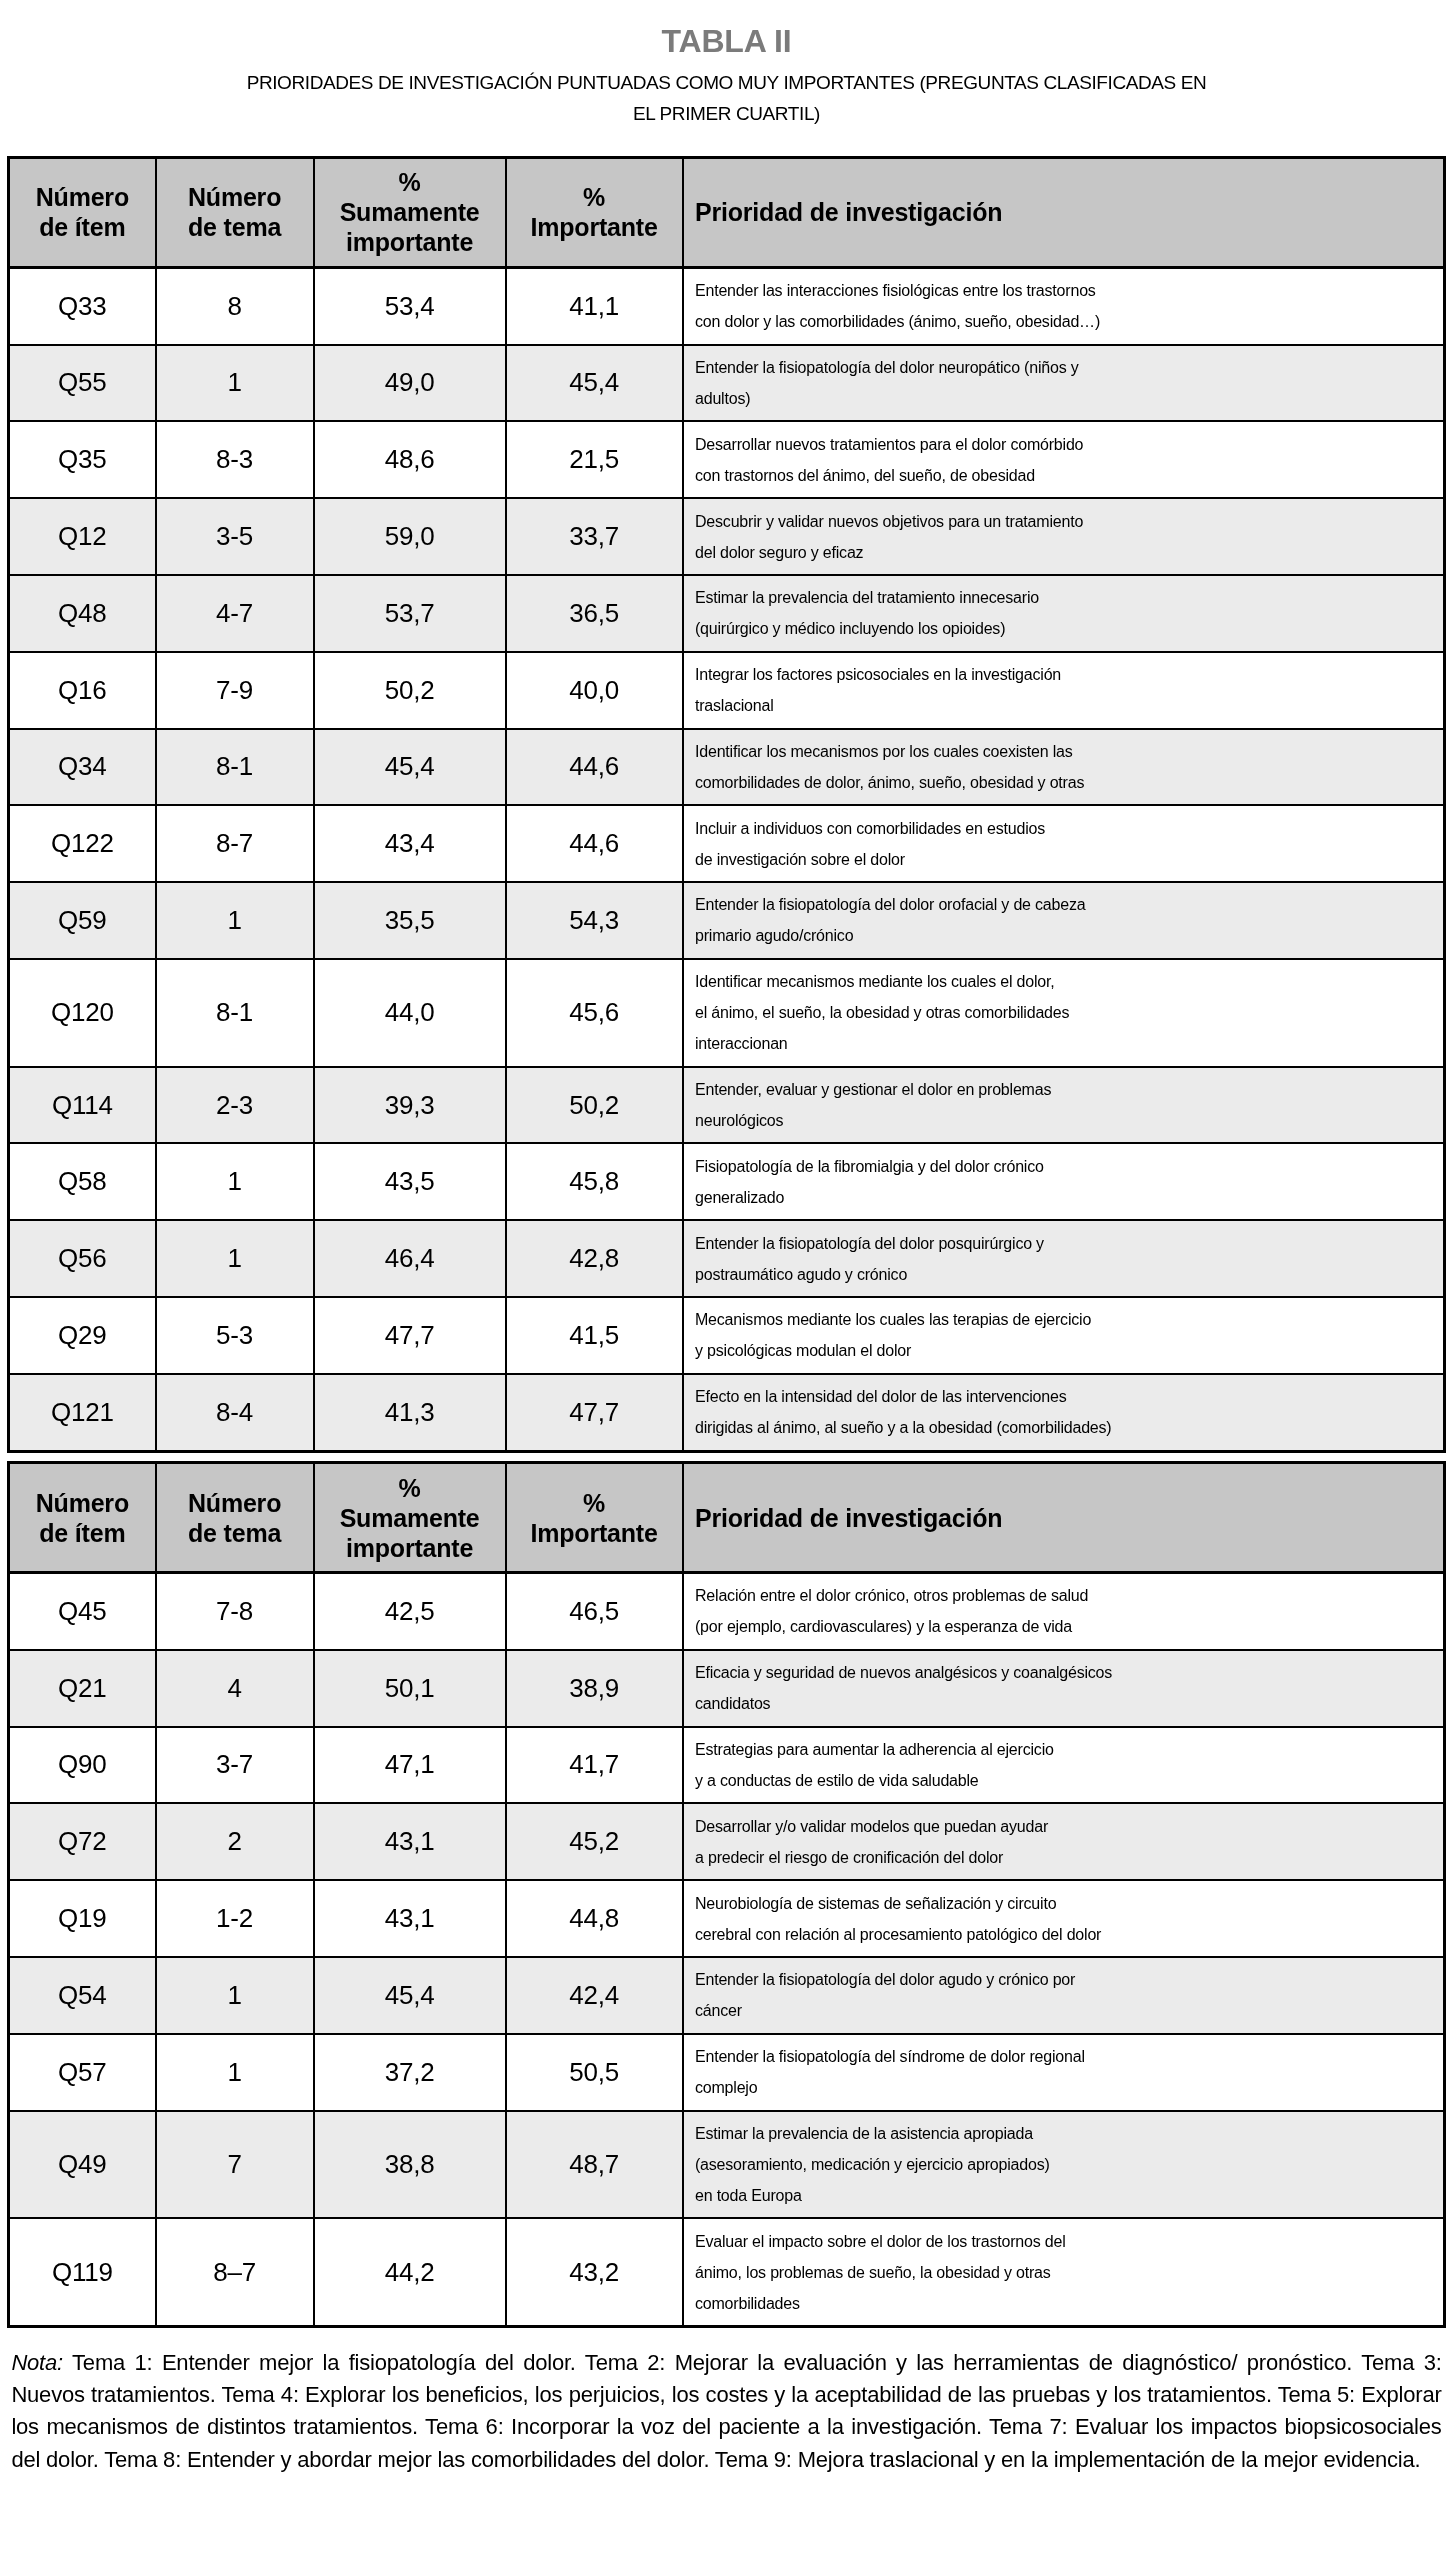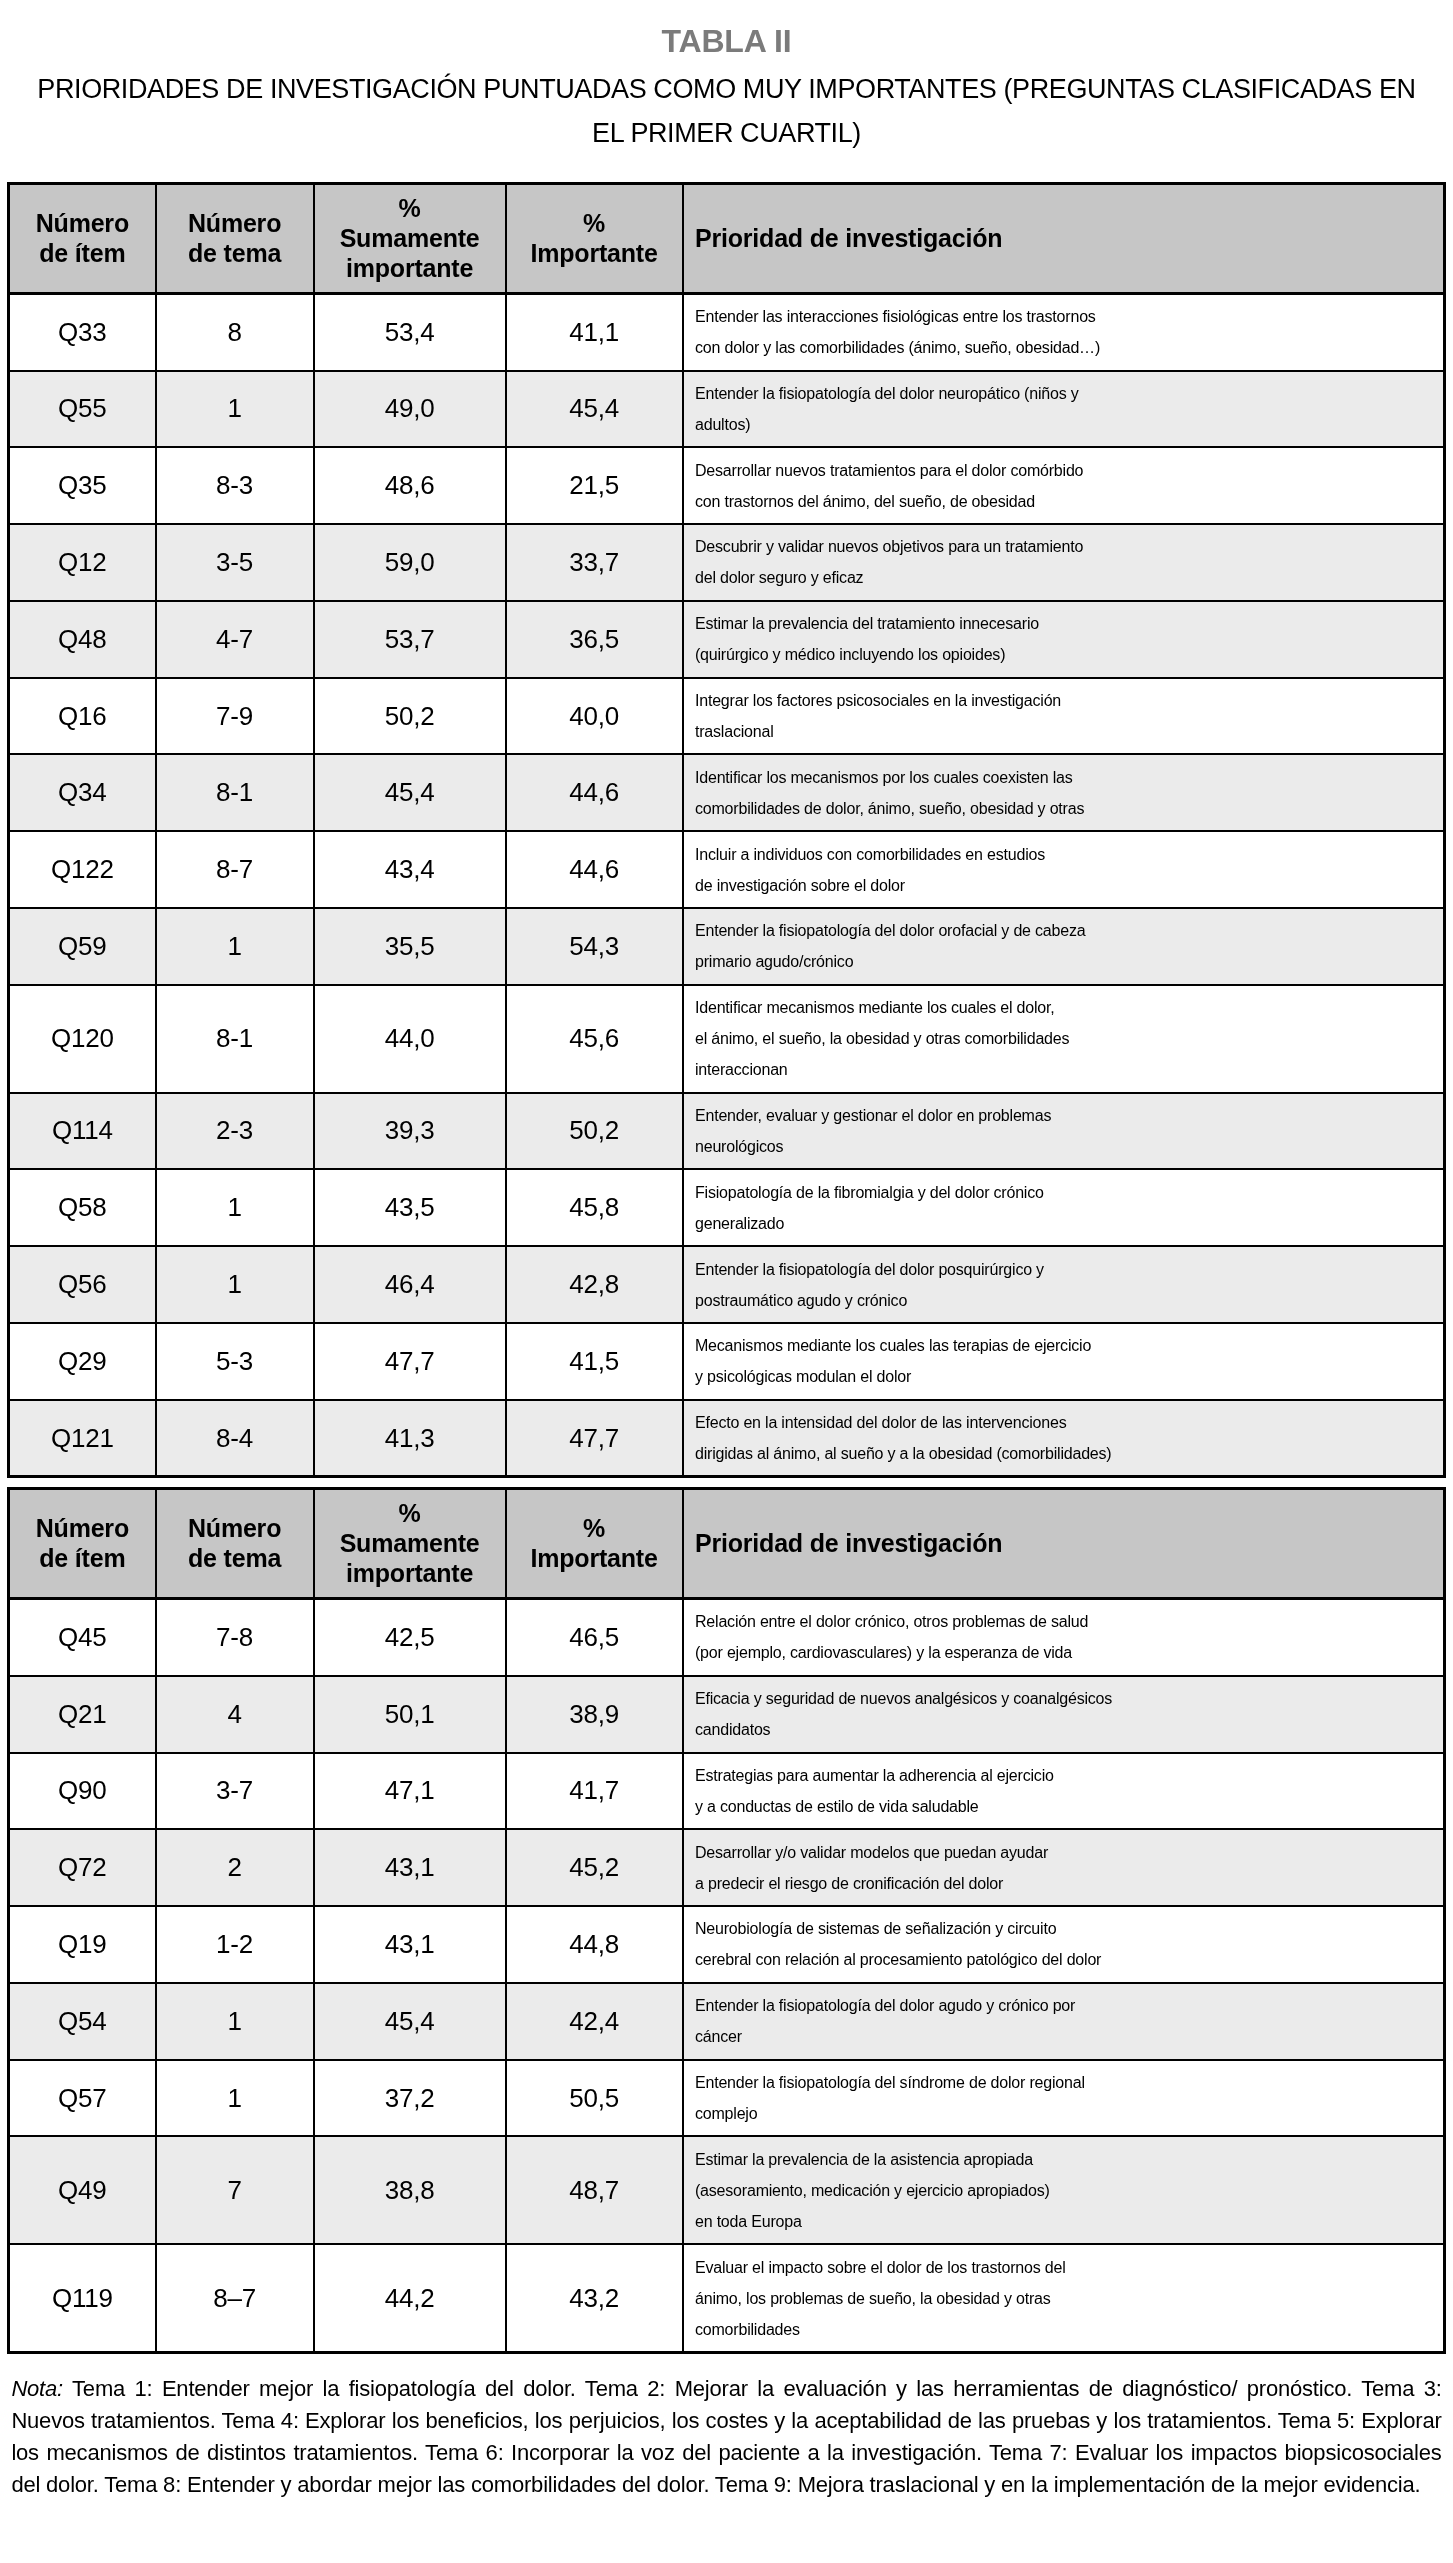--- a/index.html
+++ b/index.html
@@ -19,21 +19,21 @@
   .page{padding:11.4px 7.1px 21.4px 7.1px;}
   .doc-title{
     text-align:center;
     font-size:32px;
     font-weight:bold;
     color:var(--title-color);
     margin:11.4px 0 0 0;
   }
   .doc-subtitle{
     text-align:center;
-    font-size:27px;
+    font-size:19px;
     line-height:1.62;
     letter-spacing:-0.4px;
     white-space:pre-line;
     margin:8.5px 0 0 0;
   }
   .tables{margin-top:26px;}
   table.ptable{
     width:100%;
     border-collapse:collapse;
     border:3.6px solid var(--border);

